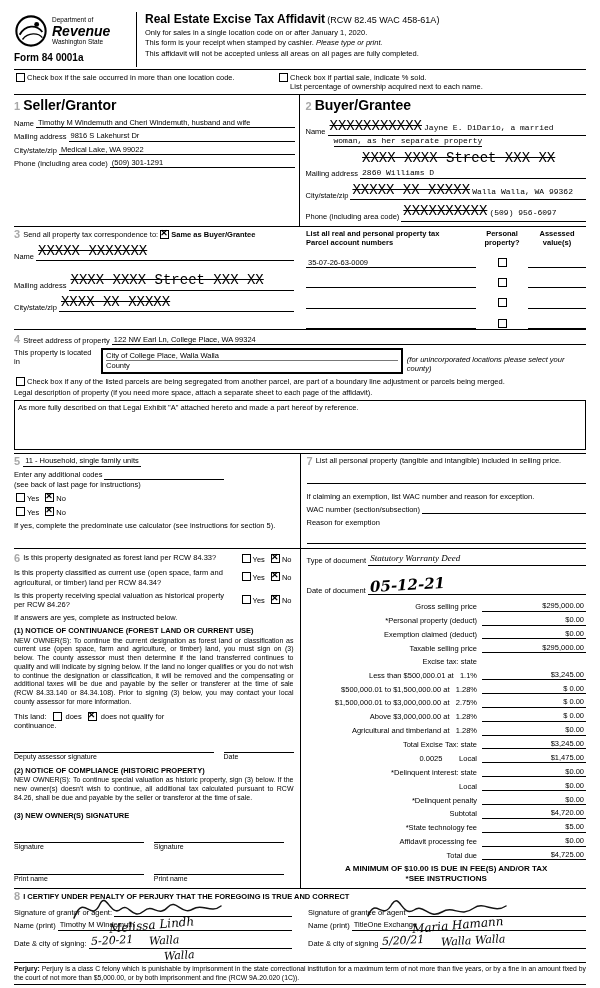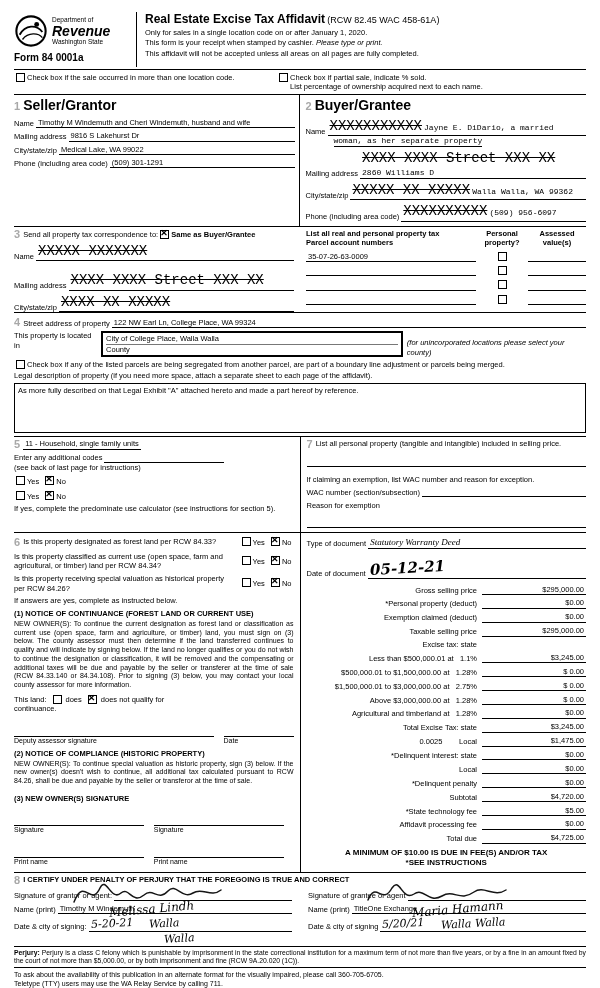--- a/index.html
+++ b/index.html
@@ -43,21 +43,21 @@
   .party-title{font-weight:bold;font-size:14px;}
   .mono-under{font-family:"Liberation Mono",monospace;font-size:8px;border-bottom:1px solid #000;display:inline-block;margin-left:28px;}
   
   .sec3{border-top:1px solid #000;padding-top:2px;}
   .sec3-left{width:50%;padding-right:8px;}
   .sec3-right{width:50%;padding-left:4px;}
   .parcel-head{font-weight:bold;align-items:flex-start;}
   .ph-left{flex:1;}
   .ph-pp{width:52px;text-align:center;flex:none;}
   .ph-av{width:58px;text-align:center;flex:none;}
-  .parcel-row{display:flex;align-items:flex-end;margin-top:4px;}
+  .parcel-row{display:flex;align-items:flex-end;margin-top:10px;}
   .parcel-num{flex:1;border-bottom:1px solid #000;min-height:9px;padding:0 2px;}
   .pp-cell{width:52px;text-align:center;flex:none;}
   .av-cell{width:58px;border-bottom:1px solid #000;min-height:9px;flex:none;}
   
   .sec4{border-top:1px solid #000;padding-top:2px;}
   .located{margin-top:3px;align-items:flex-start;}
   .located-box{border:2px solid #000000;width:300px;margin-left:4px;padding:1px 3px;}
   .lb-city{border-bottom:1px solid #777;}
   .legal-box{border:1px solid #000;min-height:44px;padding:2px 3px;margin:2px 0 3px;}
   

